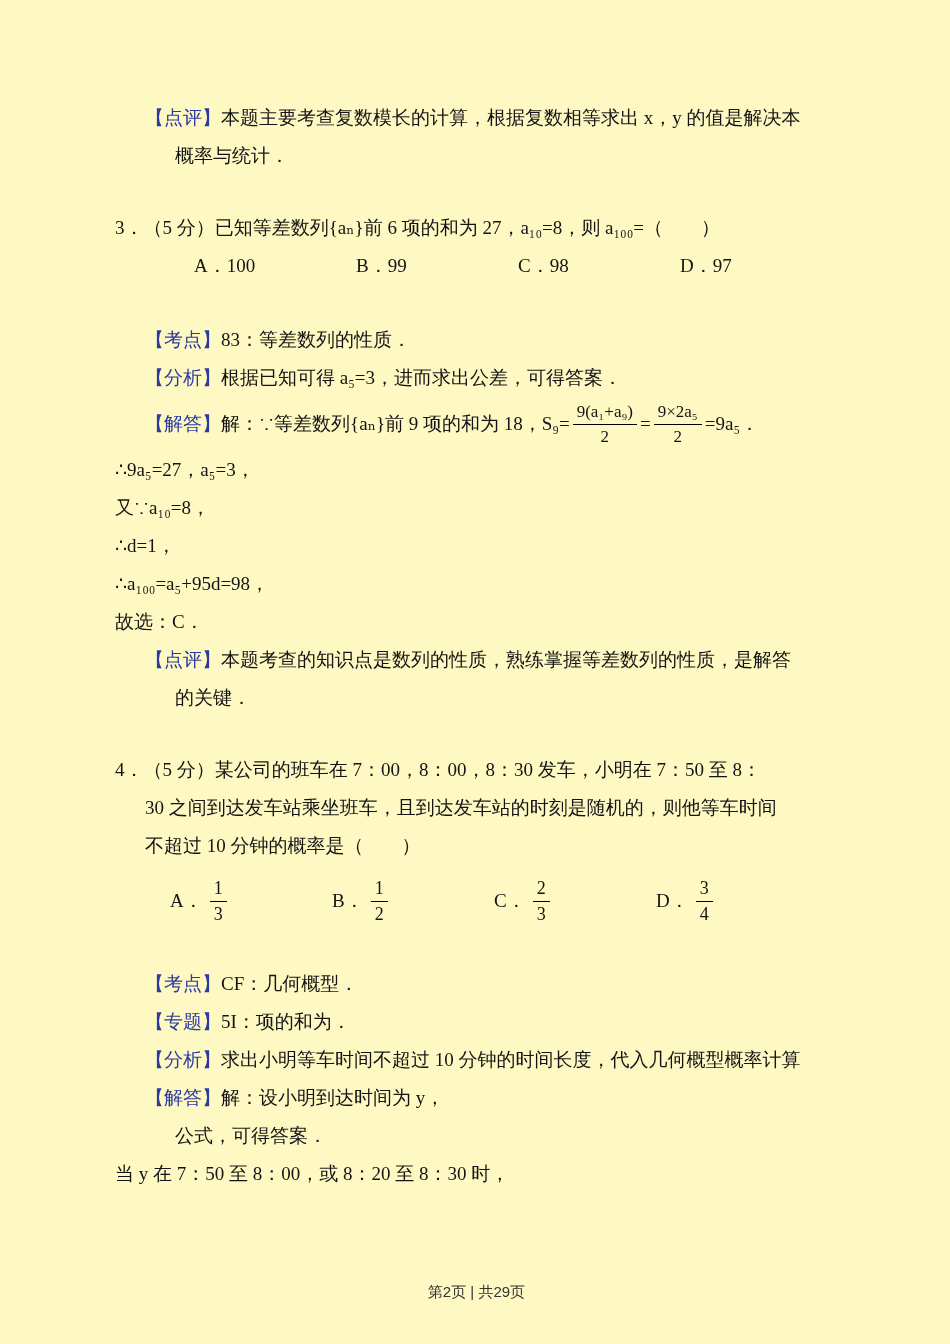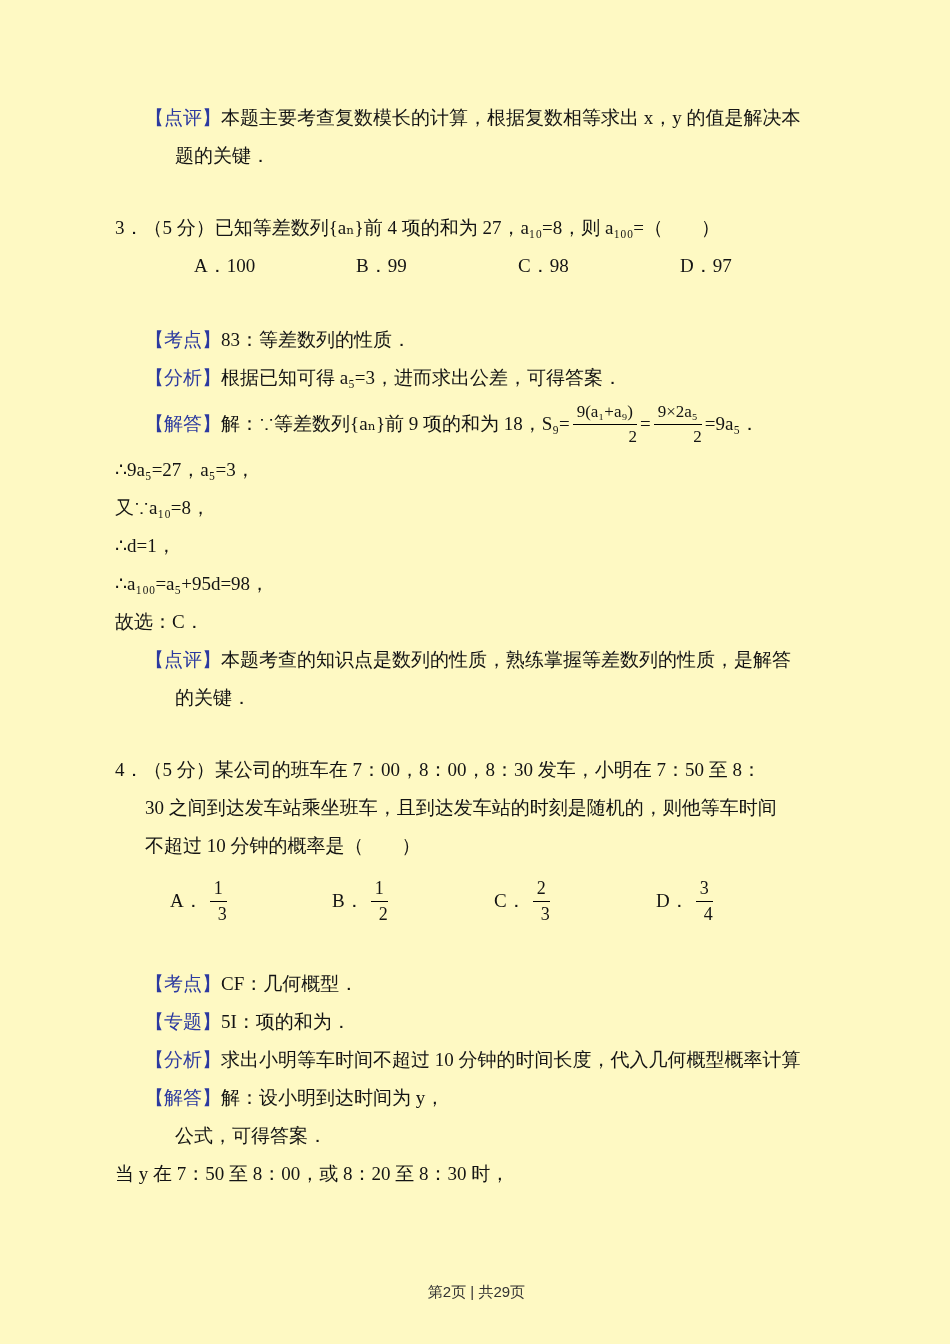--- a/index.html
+++ b/index.html
@@ -14,49 +14,49 @@
   .blabel { color:var(--label-color,#2c3aa0); }
   .indent { margin-left:30px; }
   .cont { padding-left:30px; }
   .gap-lg { height:34px; }
   .gap-md { height:36px; }
   .opts { display:flex; margin-left:55px; line-height:38px;justify-content:flex-end; }
   .opt { width:162px; }
   .fopts { display:flex; margin-left:55px; margin-top:8px; align-items:center; height:56px; }
   .fopt { width:162px; display:flex; align-items:center; }
   .okey { margin-right:4px; }
-  .frac { display:inline-block; text-align:right; vertical-align:middle; line-height:1.12; font-size:18px; margin:0 3px; }
+  .frac { display:inline-block; text-align:center; vertical-align:middle; line-height:1.12; font-size:18px; margin:0 3px; }
   .frac .fnum { display:block; padding:0 4px 2px; border-bottom:1.4px solid #000; }
   .frac .fden { display:block; padding-top:2px; }
   .formula { display:flex; align-items:center; height:54px; margin-left:30px; white-space:nowrap; }
   .formula .frac { font-size:17px; }
   .footer {
     position:absolute; left:3px; right:0; bottom:42px; text-align:center;
     font-size:15px; color:#333333;
     font-family:"Liberation Sans","DejaVu Sans",sans-serif;
   }
 </style>
 </head>
 <body>
 
 <div class="page">
   <div class="content">
 
     <div class="indent">
       <div class="line">
         <span class="blabel">【点评】</span><span>本题主要考查复数模长的计算，根据复数相等求出 x，y 的值是解决本</span>
       </div>
-      <div class="line cont">题的关键．</div>
+      <div class="line cont">概率与统计．</div>
     </div>
 
     <div class="gap-lg"></div>
 
     <div>
       <div class="line">
-        <span>3．</span><span>（5 分）已知等差数列{aₙ}前 4 项的和为 27，a₁₀=8，则 a₁₀₀=（　　）</span>
+        <span>3．</span><span>（5 分）已知等差数列{aₙ}前 6 项的和为 27，a₁₀=8，则 a₁₀₀=（　　）</span>
       </div>
       <div class="opts">
         <div class="opt"><span>A．</span><span>100</span></div>
         <div class="opt"><span>B．</span><span>99</span></div>
         <div class="opt"><span>C．</span><span>98</span></div>
         <div class="opt"><span>D．</span><span>97</span></div>
       </div>
     </div>
 
     <div class="gap-md"></div>

